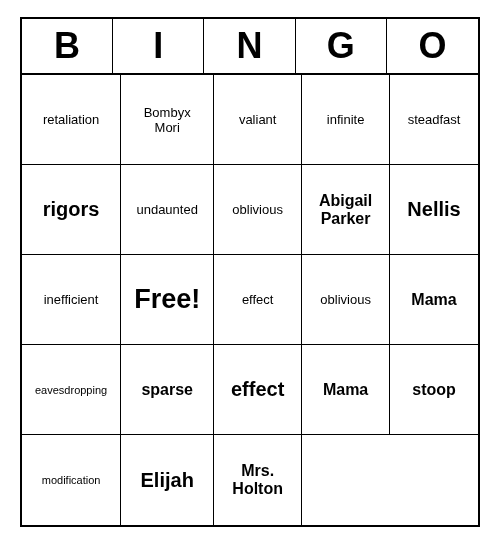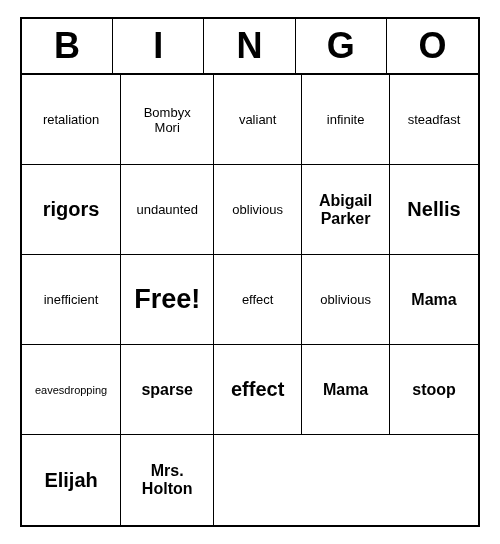--- a/index.html
+++ b/index.html
@@ -110,16 +110,17 @@
       <div class="bingo-cell">inefficient</div>
       <div class="bingo-cell free" style="font-size: 27px; font-weight: bold;">Free!</div>
       <div class="bingo-cell">effect</div>
       <div class="bingo-cell">oblivious</div>
       <div class="bingo-cell medium-text">Mama</div>
       <div class="bingo-cell small-text">eavesdropping</div>
       <div class="bingo-cell medium-text">sparse</div>
       <div class="bingo-cell large-text">effect</div>
       <div class="bingo-cell medium-text">Mama</div>
       <div class="bingo-cell medium-text">stoop</div>
+      <div class="bingo-cell small-text">modification</div>
       <div class="bingo-cell large-text">Elijah</div>
       <div class="bingo-cell medium-text">Mrs.<br>Holton</div>
     </div>
 </div>
 
 </body></html>

